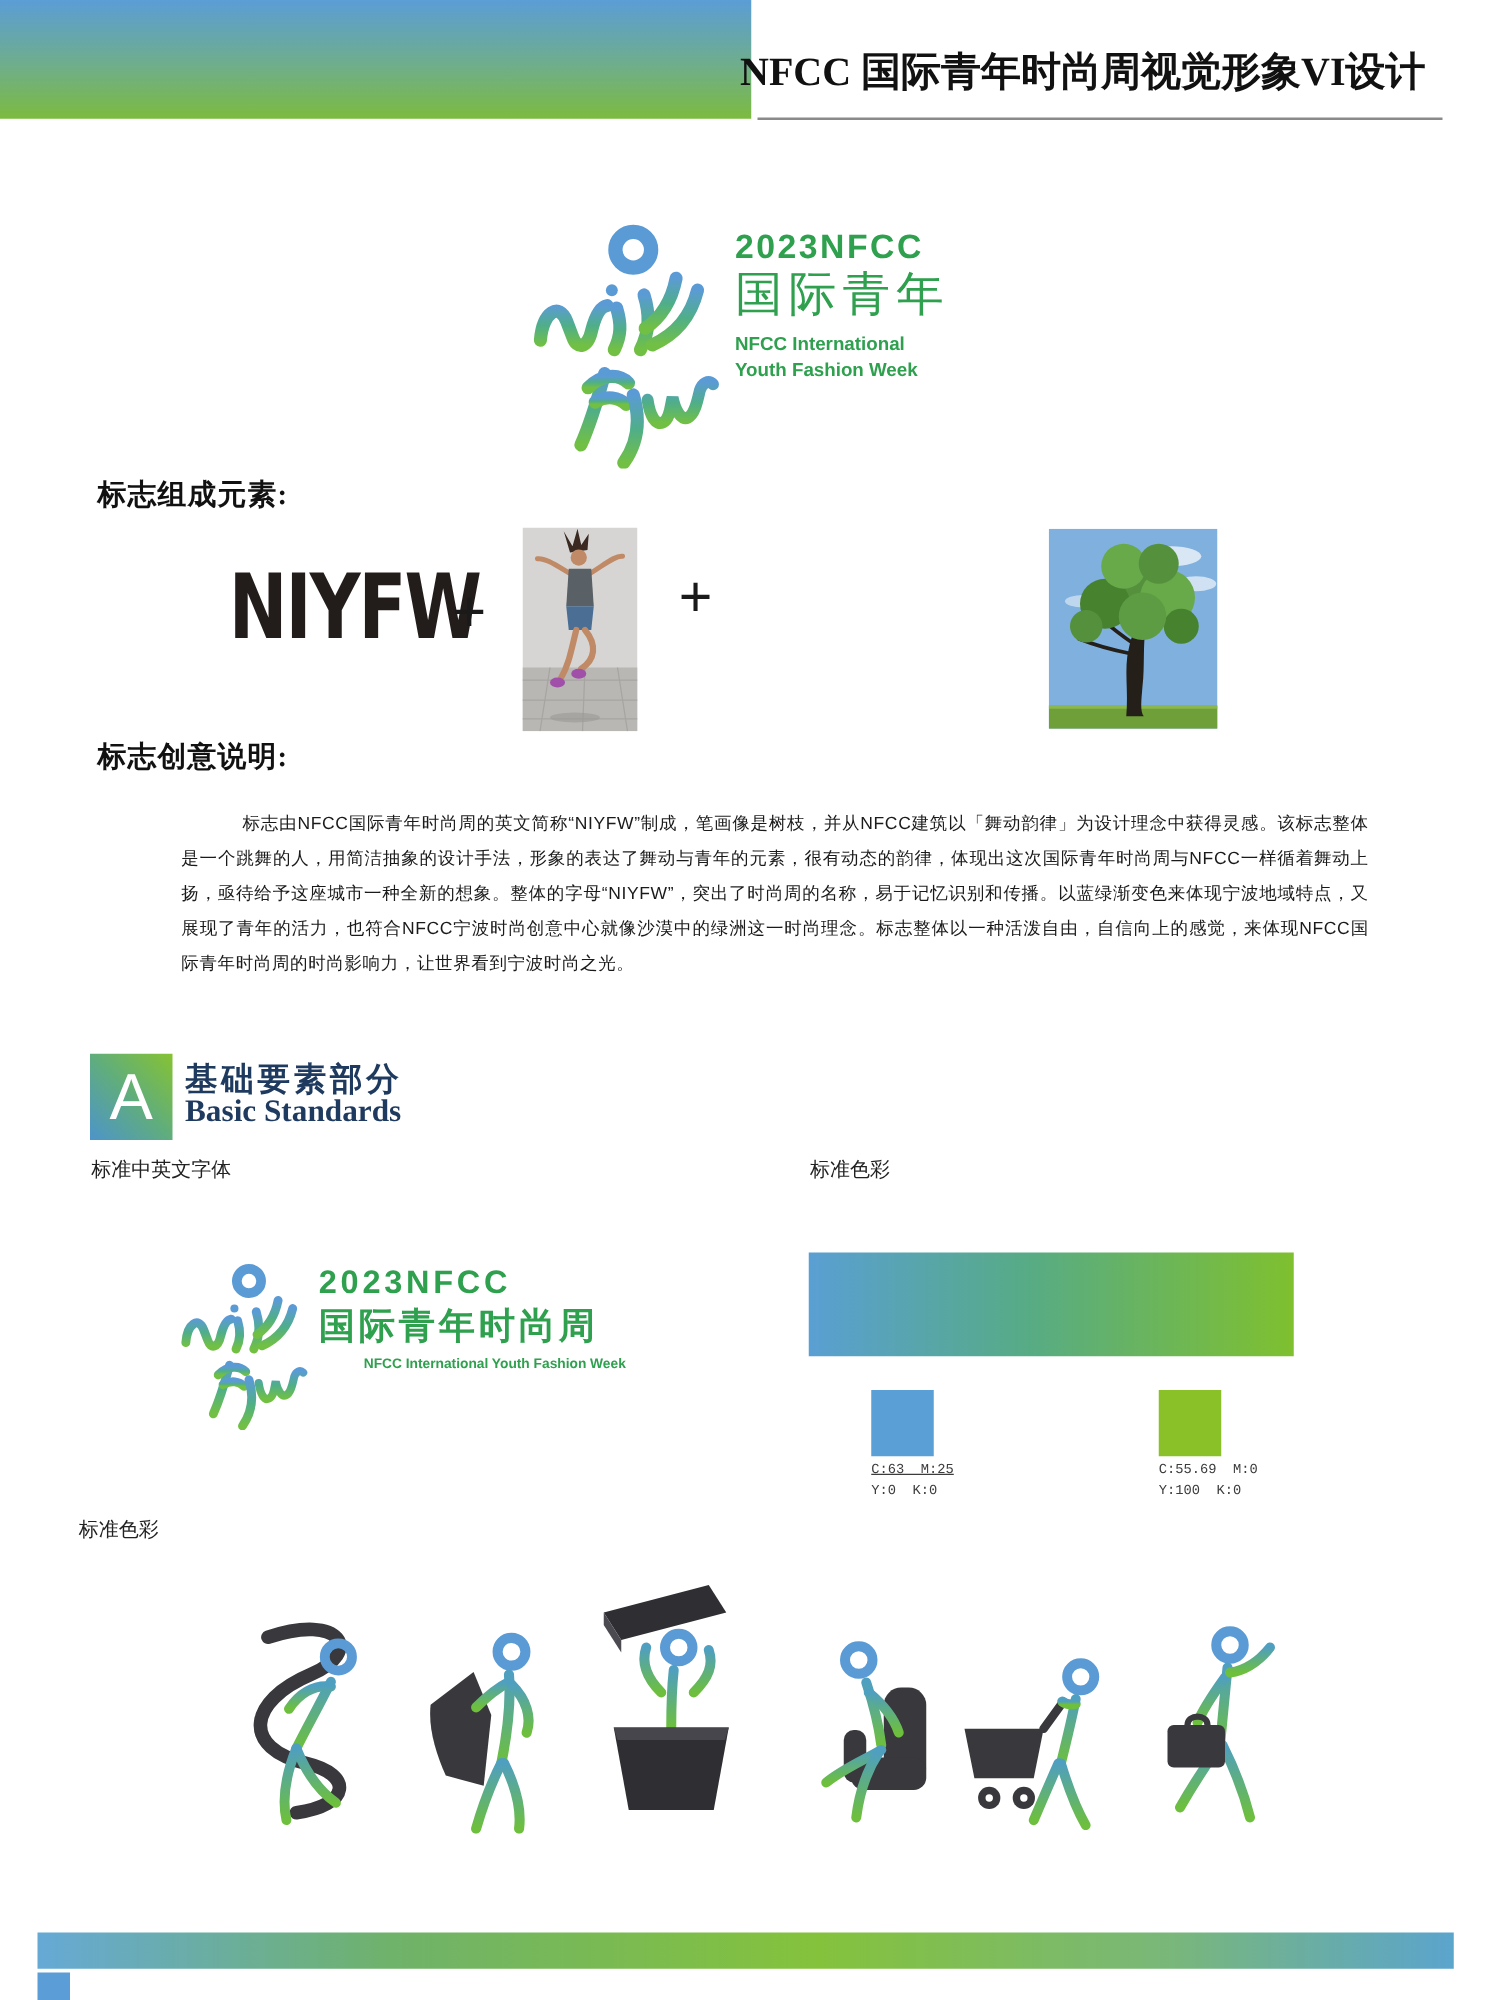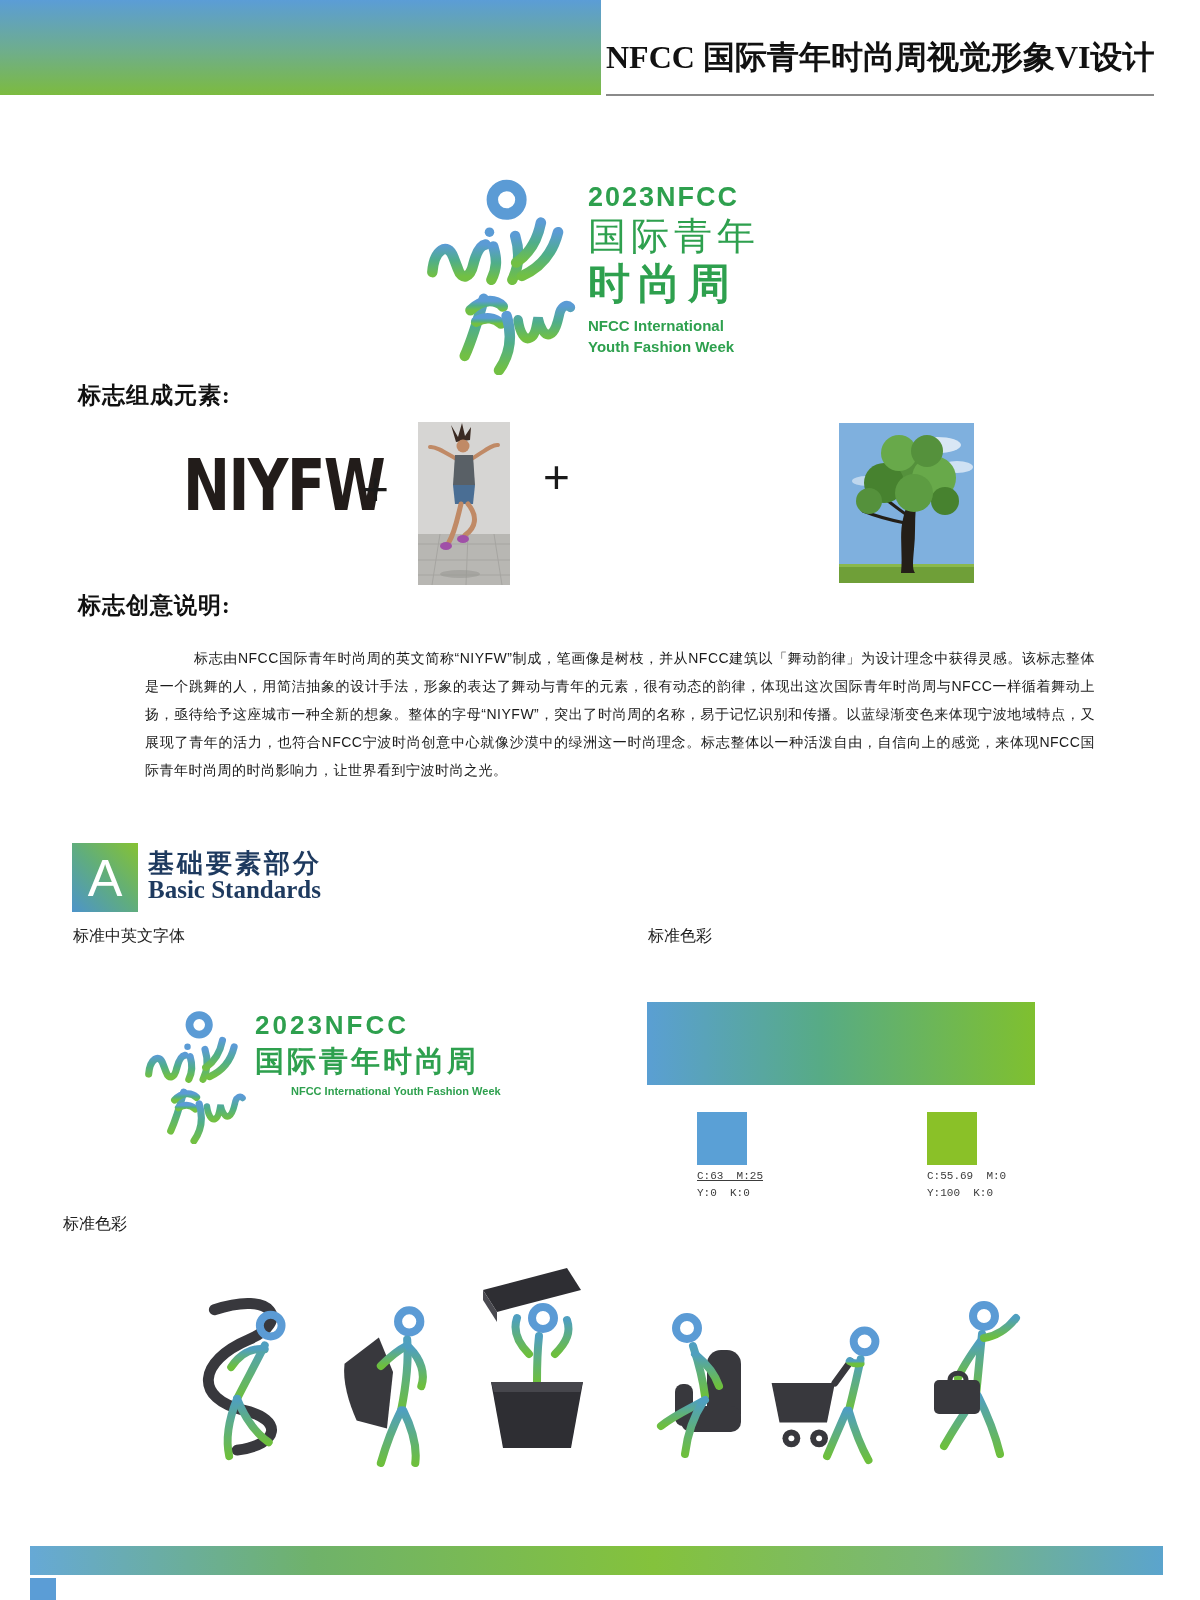--- a/index.html
+++ b/index.html
@@ -8,21 +8,21 @@
     position:relative; width:1200px; height:1600px; margin:0 auto;
     background:#ffffff; overflow:hidden;
     font-family:"Liberation Sans", sans-serif; color:#222;
   }
   
   .top-bar {
     position:absolute; left:0; top:0; width:601px; height:95px;
     background:linear-gradient(to bottom,#5b9dd6 0%,#6fae8a 55%,#7cbb3f 100%);
   }
   .page-title {
-    position:absolute; left:606px; top:36px; width:552px;
+    position:absolute; left:592px; top:36px; width:552px;
     font-family:"Liberation Serif", serif; font-weight:bold;
     font-size:32px; color:#111; white-space:nowrap; letter-spacing:0px;
   }
   .title-rule {
     position:absolute; left:606px; top:94px; width:548px; height:2px; background:#8a8a8a;
   }
   
   .logo-main { position:absolute; left:420px; top:170px; }
   .logo-mark-main { position:absolute; left:0; top:5px; width:158px; height:200px; }
   .logo-text-main { position:absolute; left:168px; top:12px; width:180px; text-align:left; }
@@ -131,21 +131,20 @@
   <div class="page-title">NFCC 国际青年时尚周视觉形象VI设计</div>
   <div class="title-rule"></div>
 
   <div class="logo-main">
     <svg class="logo-mark-main">
         <use href="#niyfw-mark"></use>
       </svg>
     <div class="logo-text-main">
       <div class="lg-year logo-green">2023NFCC</div>
       <div class="lg-cn1 logo-green">国际青年</div>
-      <div class="lg-cn2 logo-green">时尚周</div>
       <div class="lg-en logo-green" style="margin-top:6px">NFCC International</div>
       <div class="lg-en logo-green">Youth Fashion Week</div>
     </div>
   </div>
 
   <div class="sec-heading" style="left:78px; top:380px;">标志组成元素:</div>
 
   <div class="wordmark">NIYFW</div>
   <div class="plus" style="left:362px; top:462px;">+</div>
 

